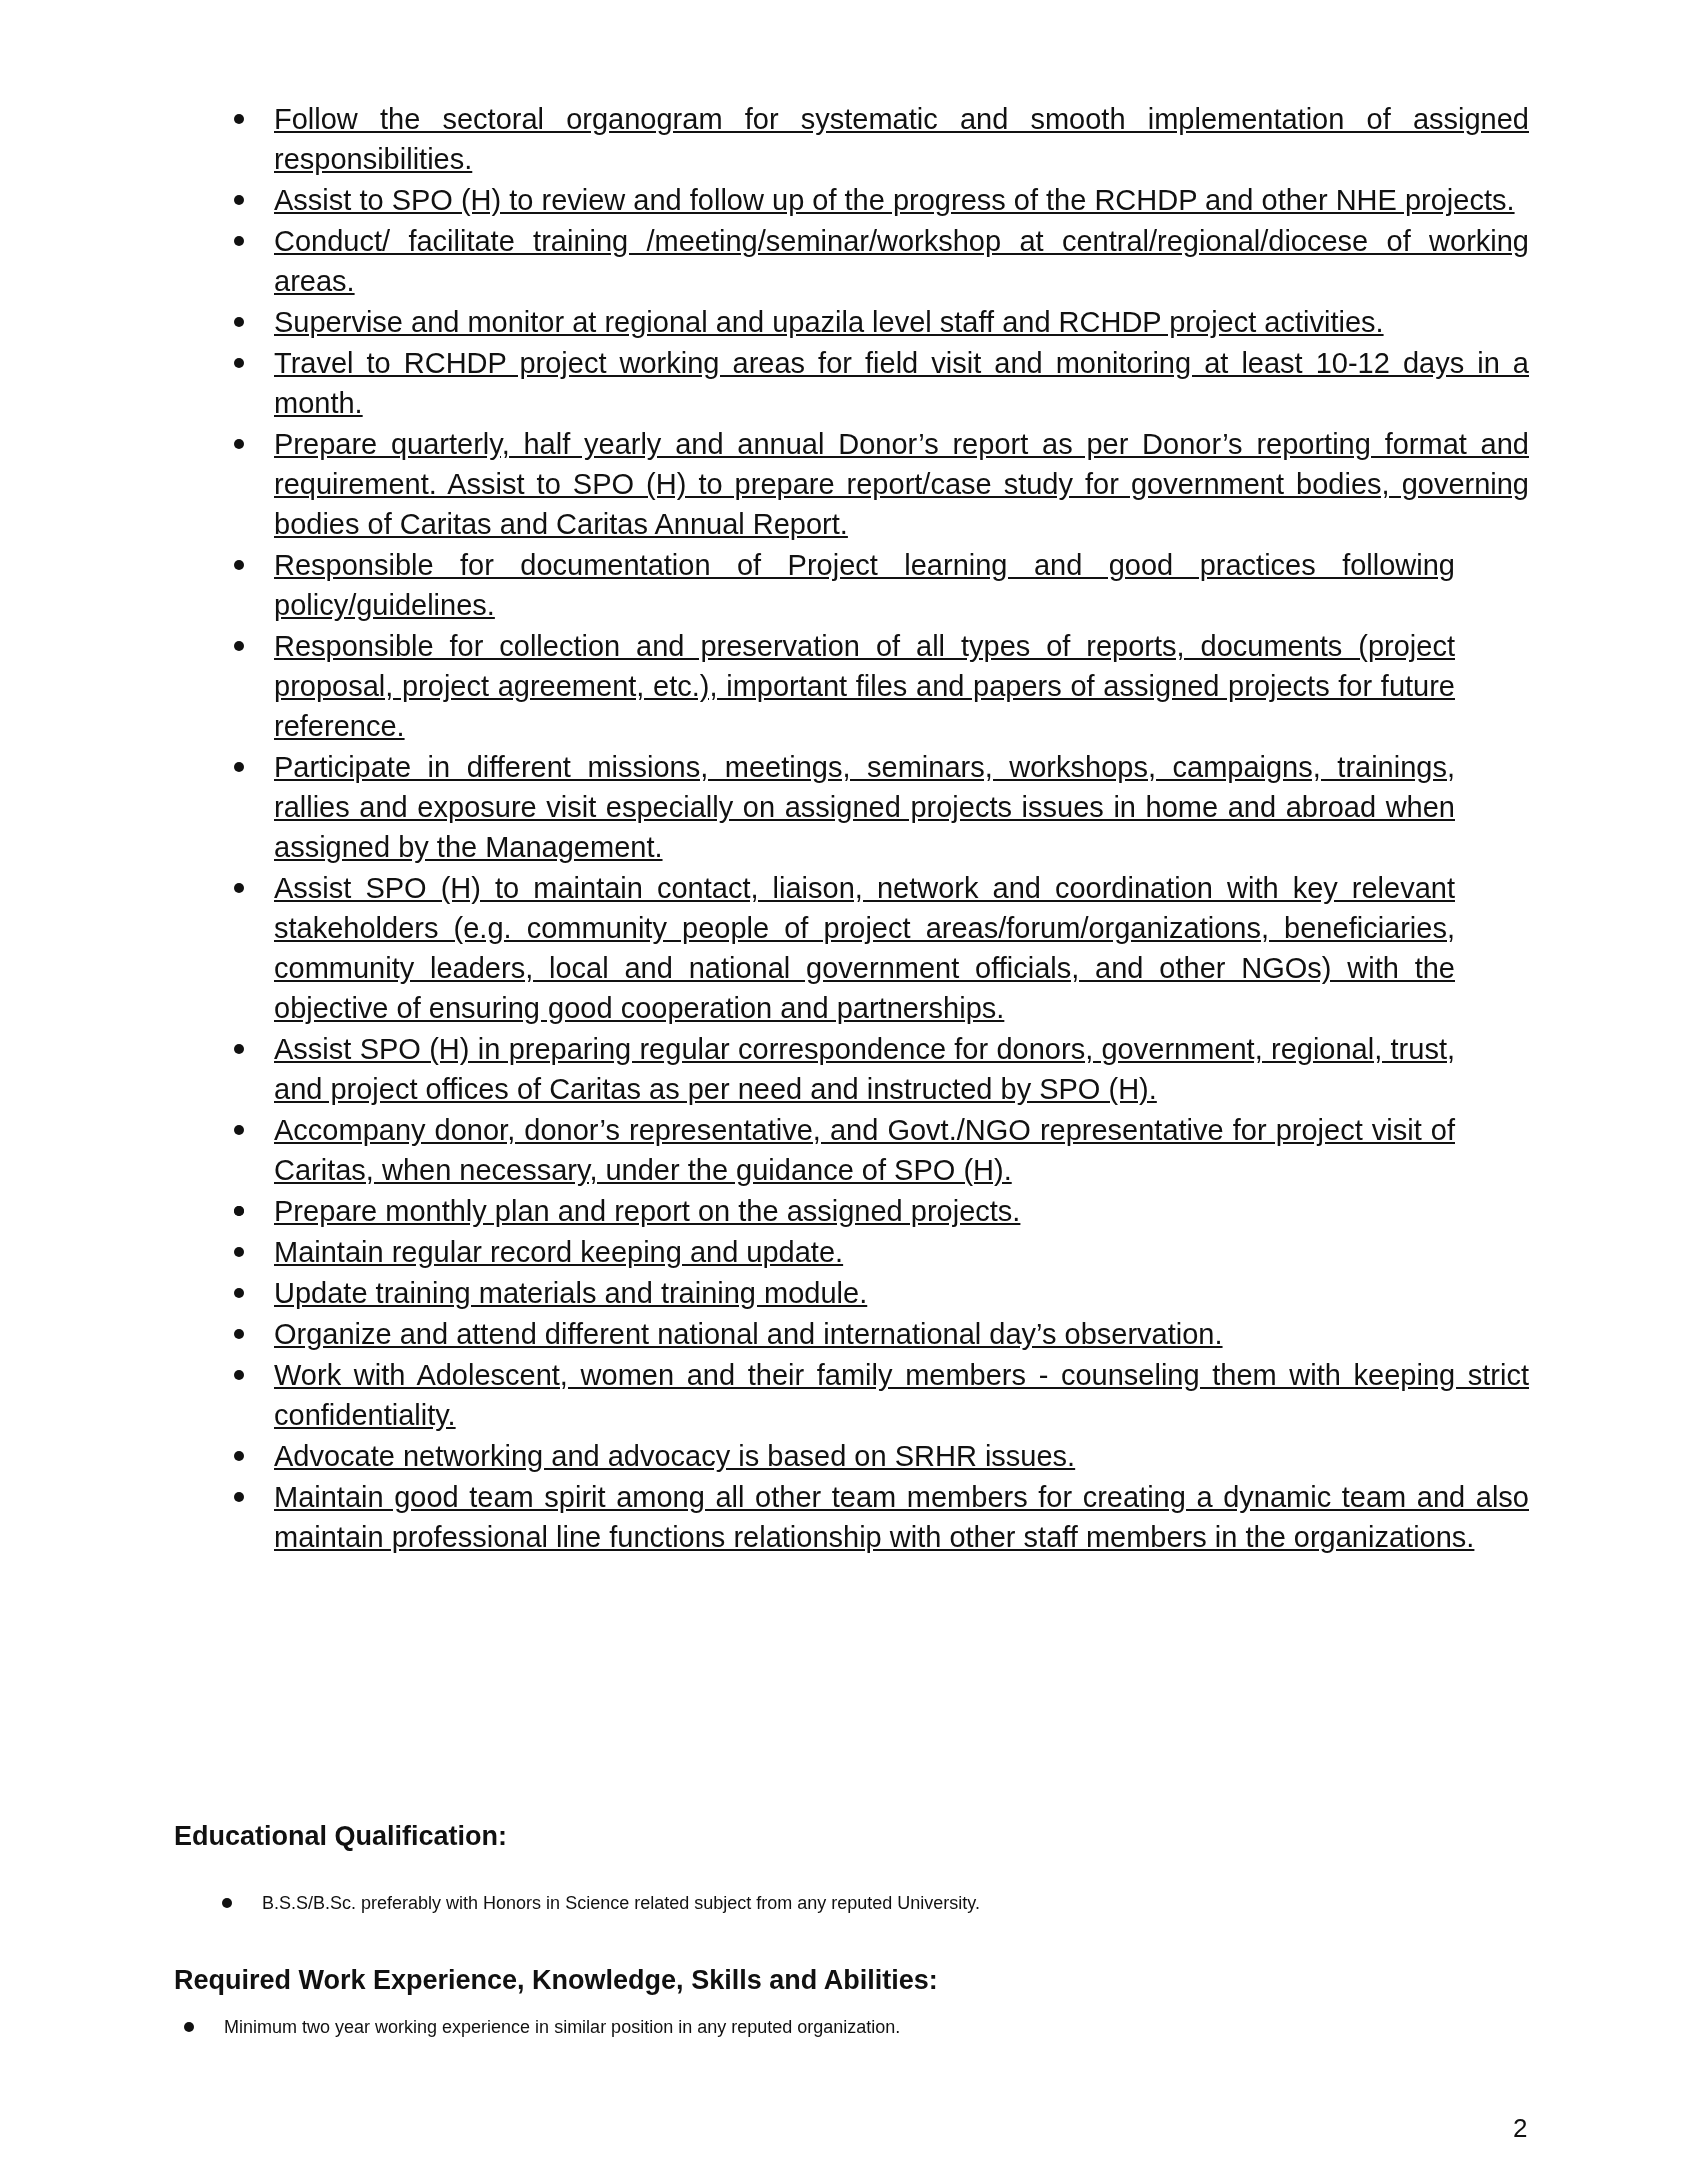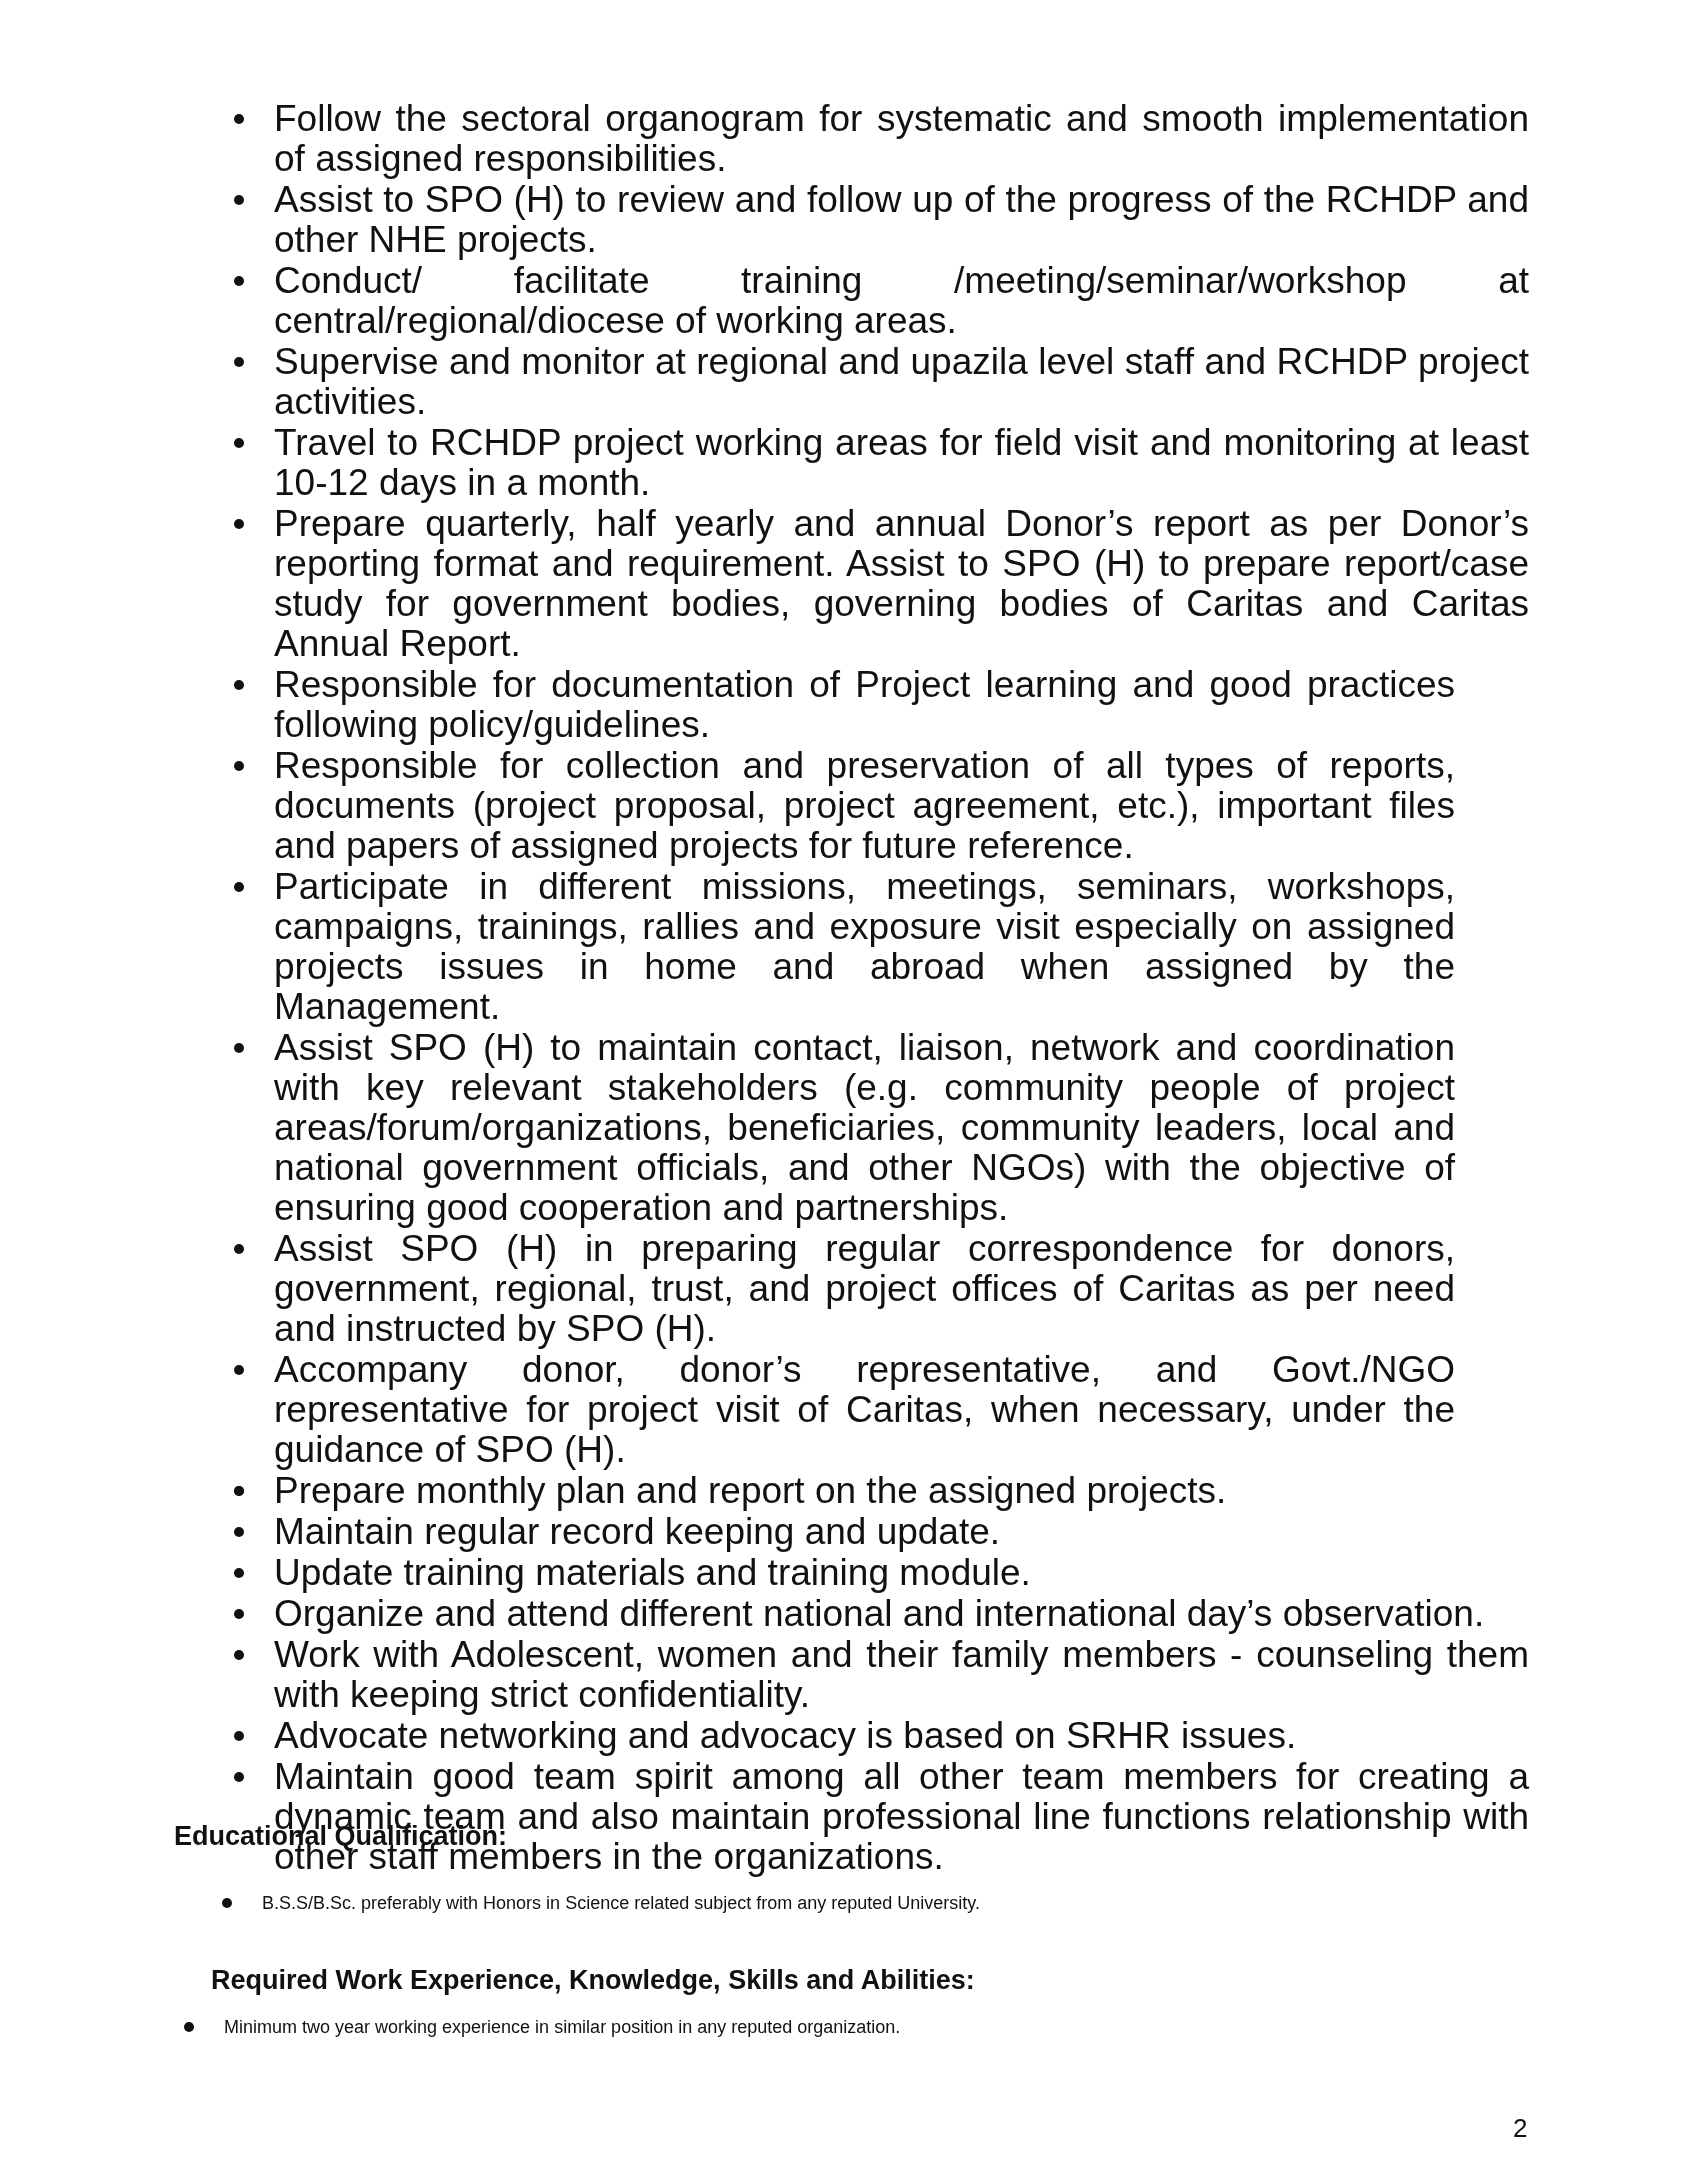--- a/index.html
+++ b/index.html
@@ -8,35 +8,36 @@
     font-family: "Liberation Sans", "DejaVu Sans", sans-serif;
     color: #111111;
   }
   .page { position: absolute; left: 0; top: 0; width: 1683px; height: 2178px; }
   ul.duties {
     position: absolute; left: 228px; top: 99px; margin: 0; padding: 0;
     list-style: none;
   }
   ul.duties li {
     position: relative; padding-left: 46px; margin: 0 0 1px 0;
-    font-size: 37px; line-height: 40px; text-align: justify;
+    font-size: 29px; line-height: 40px; text-align: justify;
     text-align-last: left;
+    text-decoration: underline;
   }
   ul.duties li.wide { width: 1255px; }
   ul.duties li.narrow { width: 1181px; }
   .bullet {
     position: absolute; left: 6px; top: 15px; width: 10px; height: 10px;
     border-radius: 50%; background: #111;
   }
   .heading {
     position: absolute; left: 174px; margin: 0;
     font-size: 27px; font-weight: bold; line-height: 40px;
   }
   .h-edu { top: 1816px; }
-  .h-req { top: 1960px; margin-left: 37px; }
+  .h-req { top: 1960px; }
   .single-item {
     position: absolute; font-size: 18px; line-height: 40px;
   }
   .single-item .bullet { left: -40px; top: 15px; }
   .edu-item { left: 262px; top: 1883px; }
   .req-item { left: 224px; top: 2007px; }
   .page-number {
     position: absolute; left: 1513px; top: 2111px; font-size: 26px; line-height: 34px;
   }
 </style>

